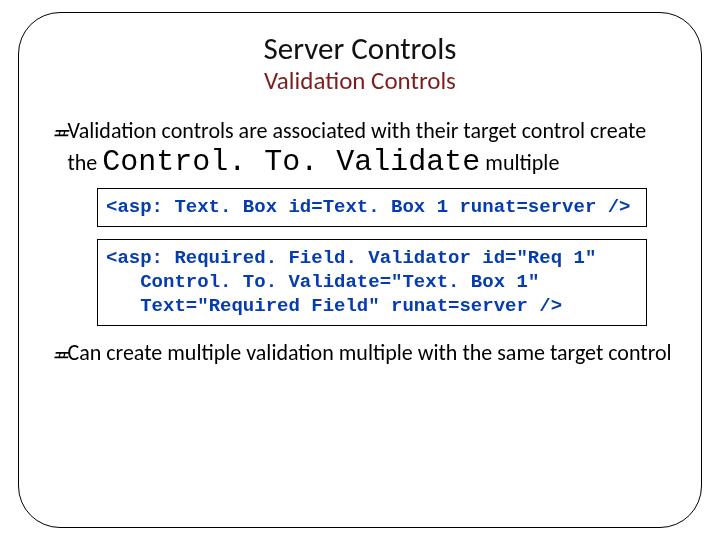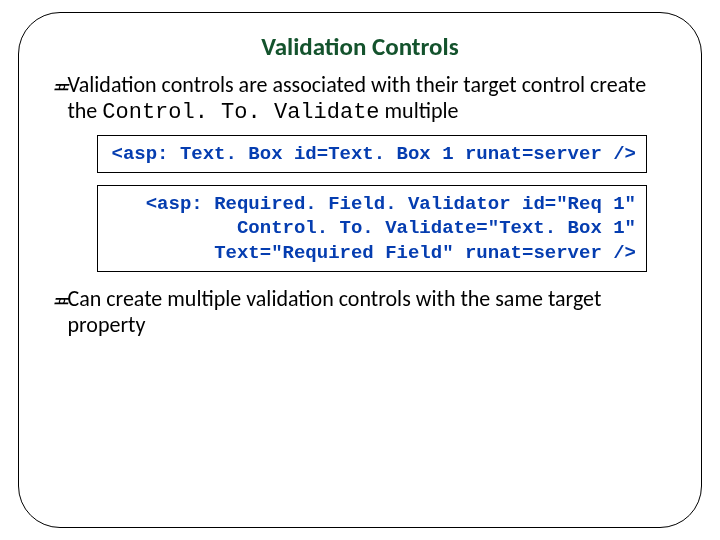--- a/index.html
+++ b/index.html
@@ -24,24 +24,24 @@
   .title {
     text-align: center;
     font-size: 31px;
     color: #111;
     font-weight: 400;
     line-height: 1.1;
   }
   .subtitle {
     text-align: center;
     font-size: 25px;
-    color: #14532d;
-    font-weight: 700;
+    color: #7f1d1d;
+    font-weight: 400;
     margin-top: 0px;
-    margin-bottom: 10px;
+    margin-bottom: 22px;
   }
   .content {
     padding: 0 26px 0 32px;
   }
   .bullet {
     display: flex;
     align-items: flex-start;
     font-size: 22px;
     line-height: 1.2;
     margin-bottom: 6px;
@@ -54,57 +54,57 @@
     top: 2px;
     flex: 0 0 auto;
     letter-spacing: -6px;
     font-style: italic;
   }
   .bullet .text {
     flex: 1 1 auto;
   }
   .mono-inline {
     font-family: Consolas, "Courier New", monospace;
-    font-size: 22px;
+    font-size: 30px;
   }
   .code-block {
     margin: 8px 28px 12px 46px;
     background: #fff;
     border: 1.5px solid #000;
     padding: 6px 10px 6px 8px;
     font-family: Consolas, "Courier New", monospace;
     font-weight: 700;
     font-size: 19px;
     color: #053db0;
     line-height: 1.28;
     white-space: pre-wrap;
-    text-align: right;
   }
 </style>
 </head>
 <body>
 
 <div class="slide-frame">
+  <div class="title">Server Controls</div>
   <div class="subtitle">Validation Controls</div>
 
   <div class="content">
 
     <div class="bullet">
       <span class="glyph">≖</span>
       <span class="text">
         <span>Validation controls are associated with their target control create the </span><span class="mono-inline">Control. To. Validate</span><span> multiple</span>
       </span>
     </div>
 
     <div class="code-block">&lt;asp: Text. Box id=Text. Box 1 runat=server /&gt;</div>
     <div class="code-block">&lt;asp: Required. Field. Validator id="Req 1"
    Control. To. Validate="Text. Box 1"
    Text="Required Field" runat=server /&gt;</div>
 
     <div class="bullet" style="margin-top:14px;">
       <span class="glyph">≖</span>
       <span class="text">
-        <span>Can create multiple validation controls with the same target property</span>
+        <span>Can create multiple validation multiple with the same target control</span>
       </span>
     </div>
 
   </div>
 </div>
 
 </body></html>

